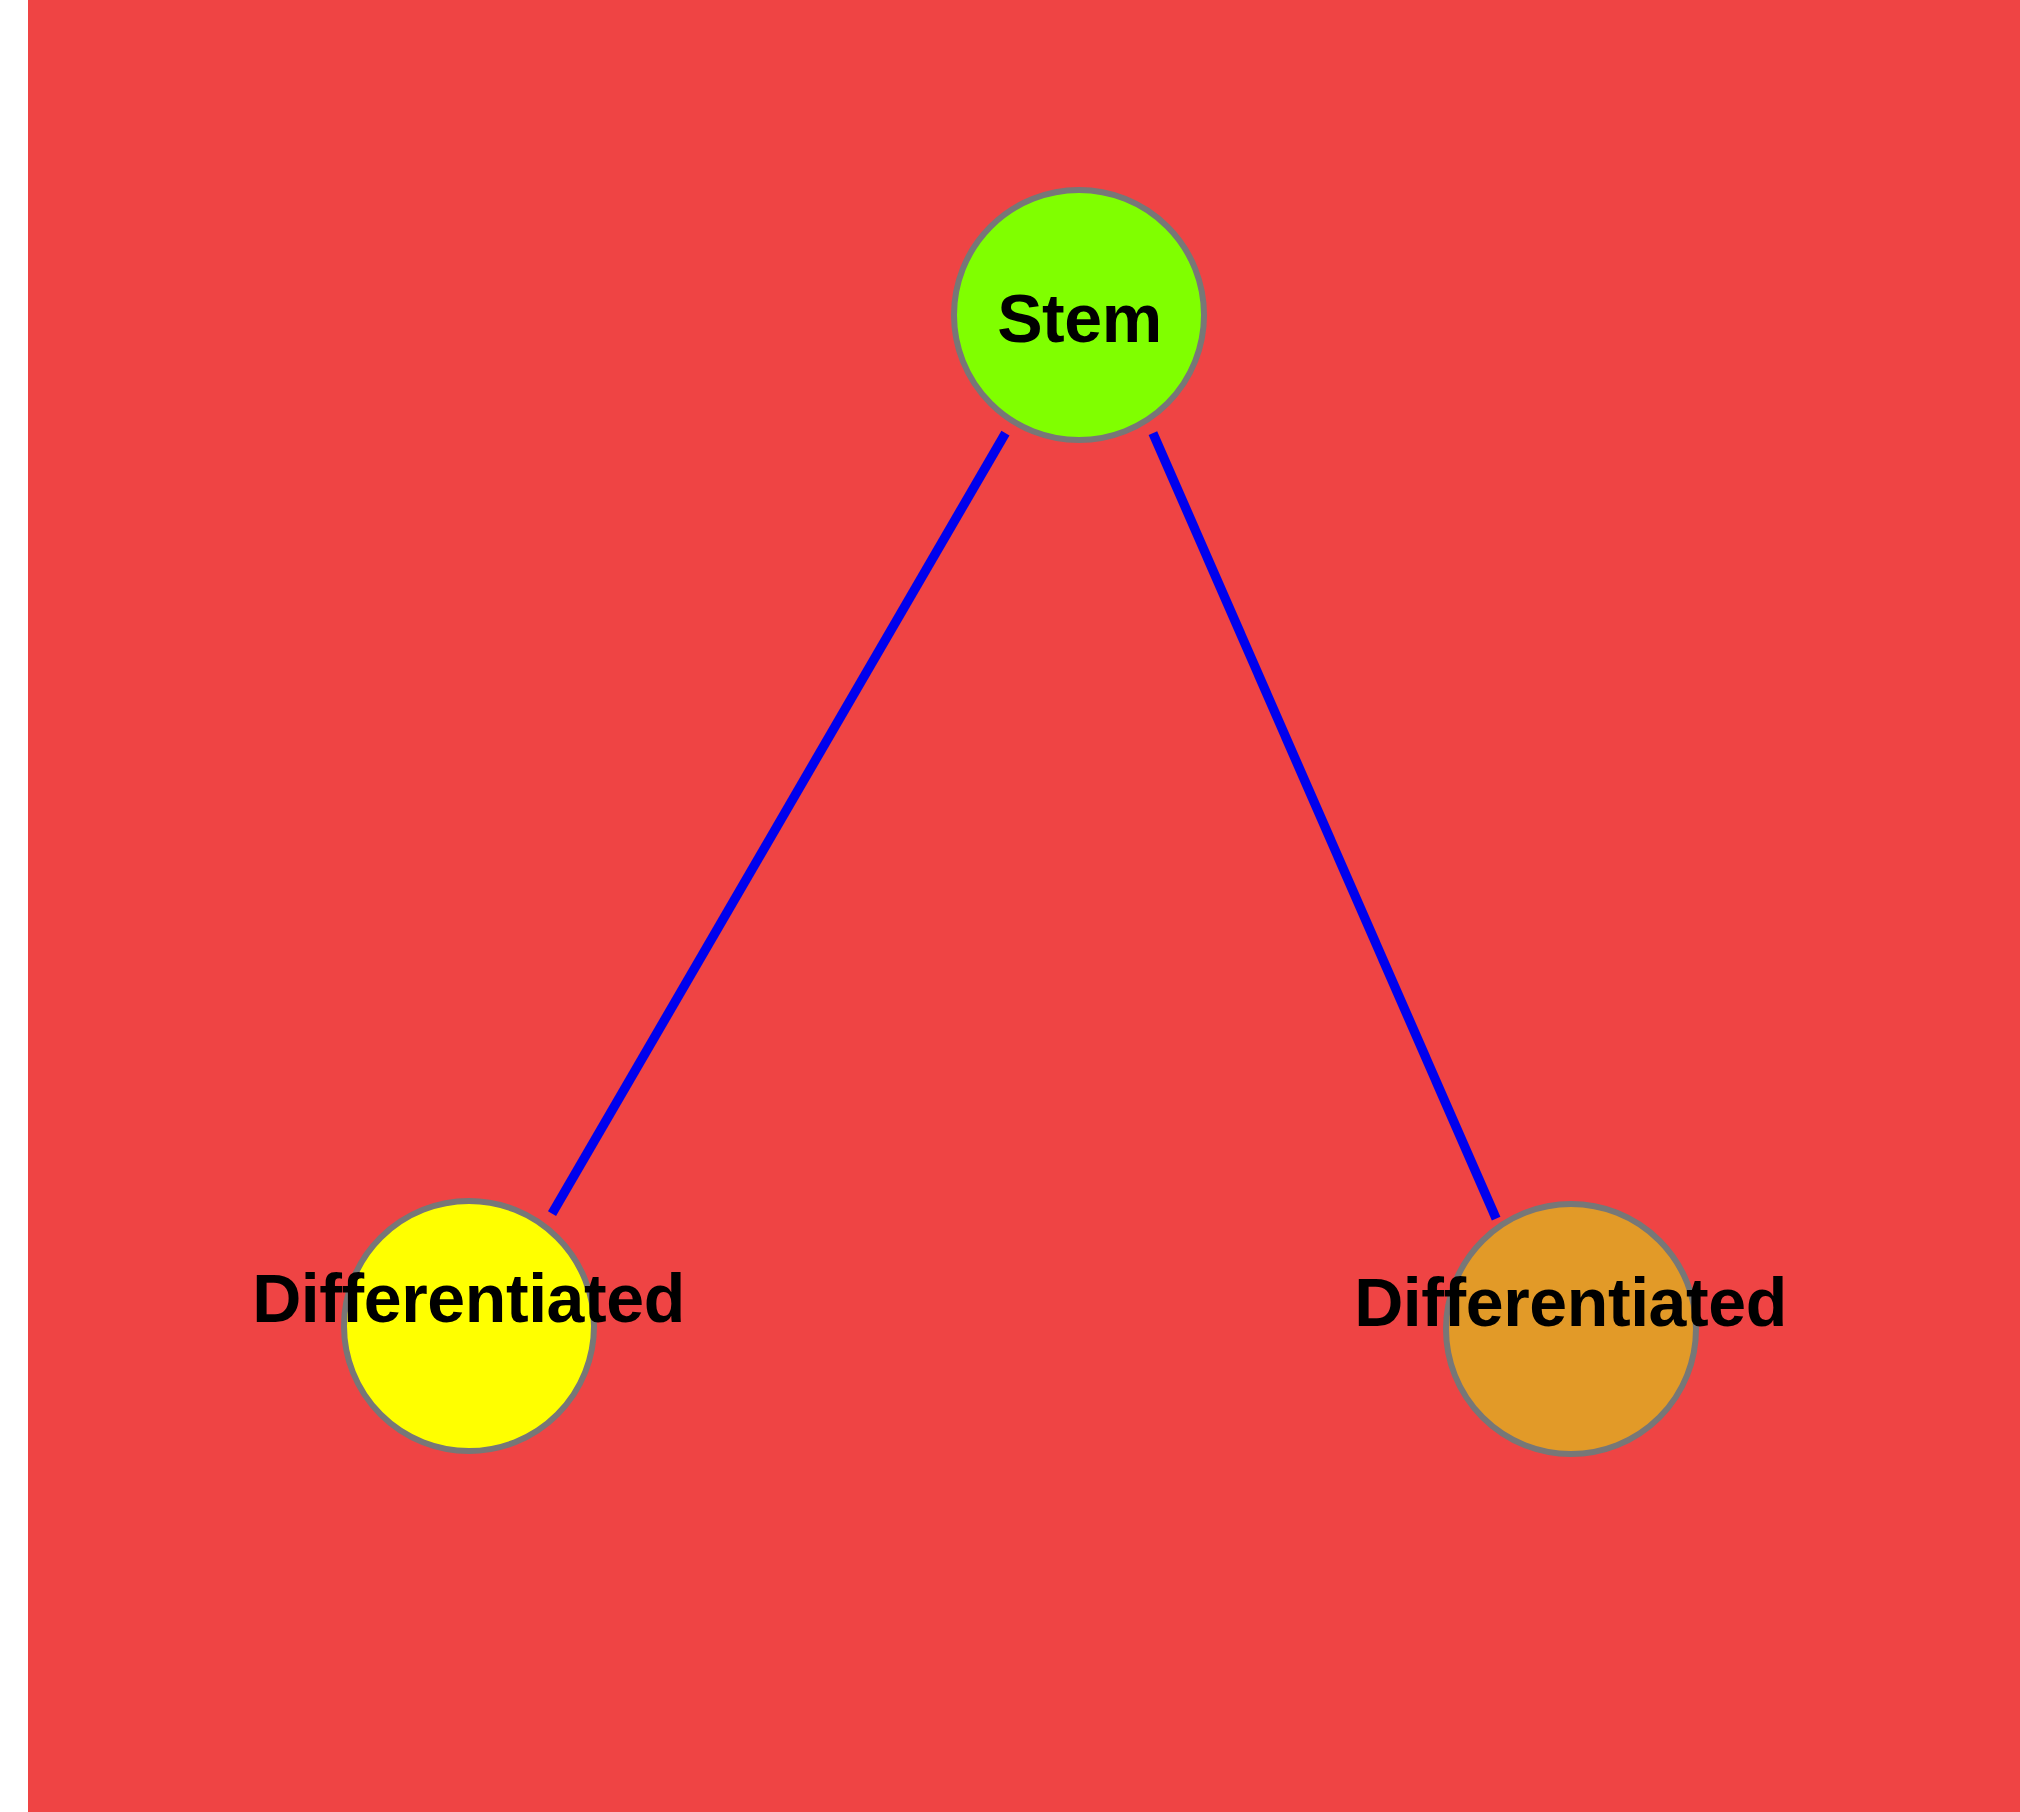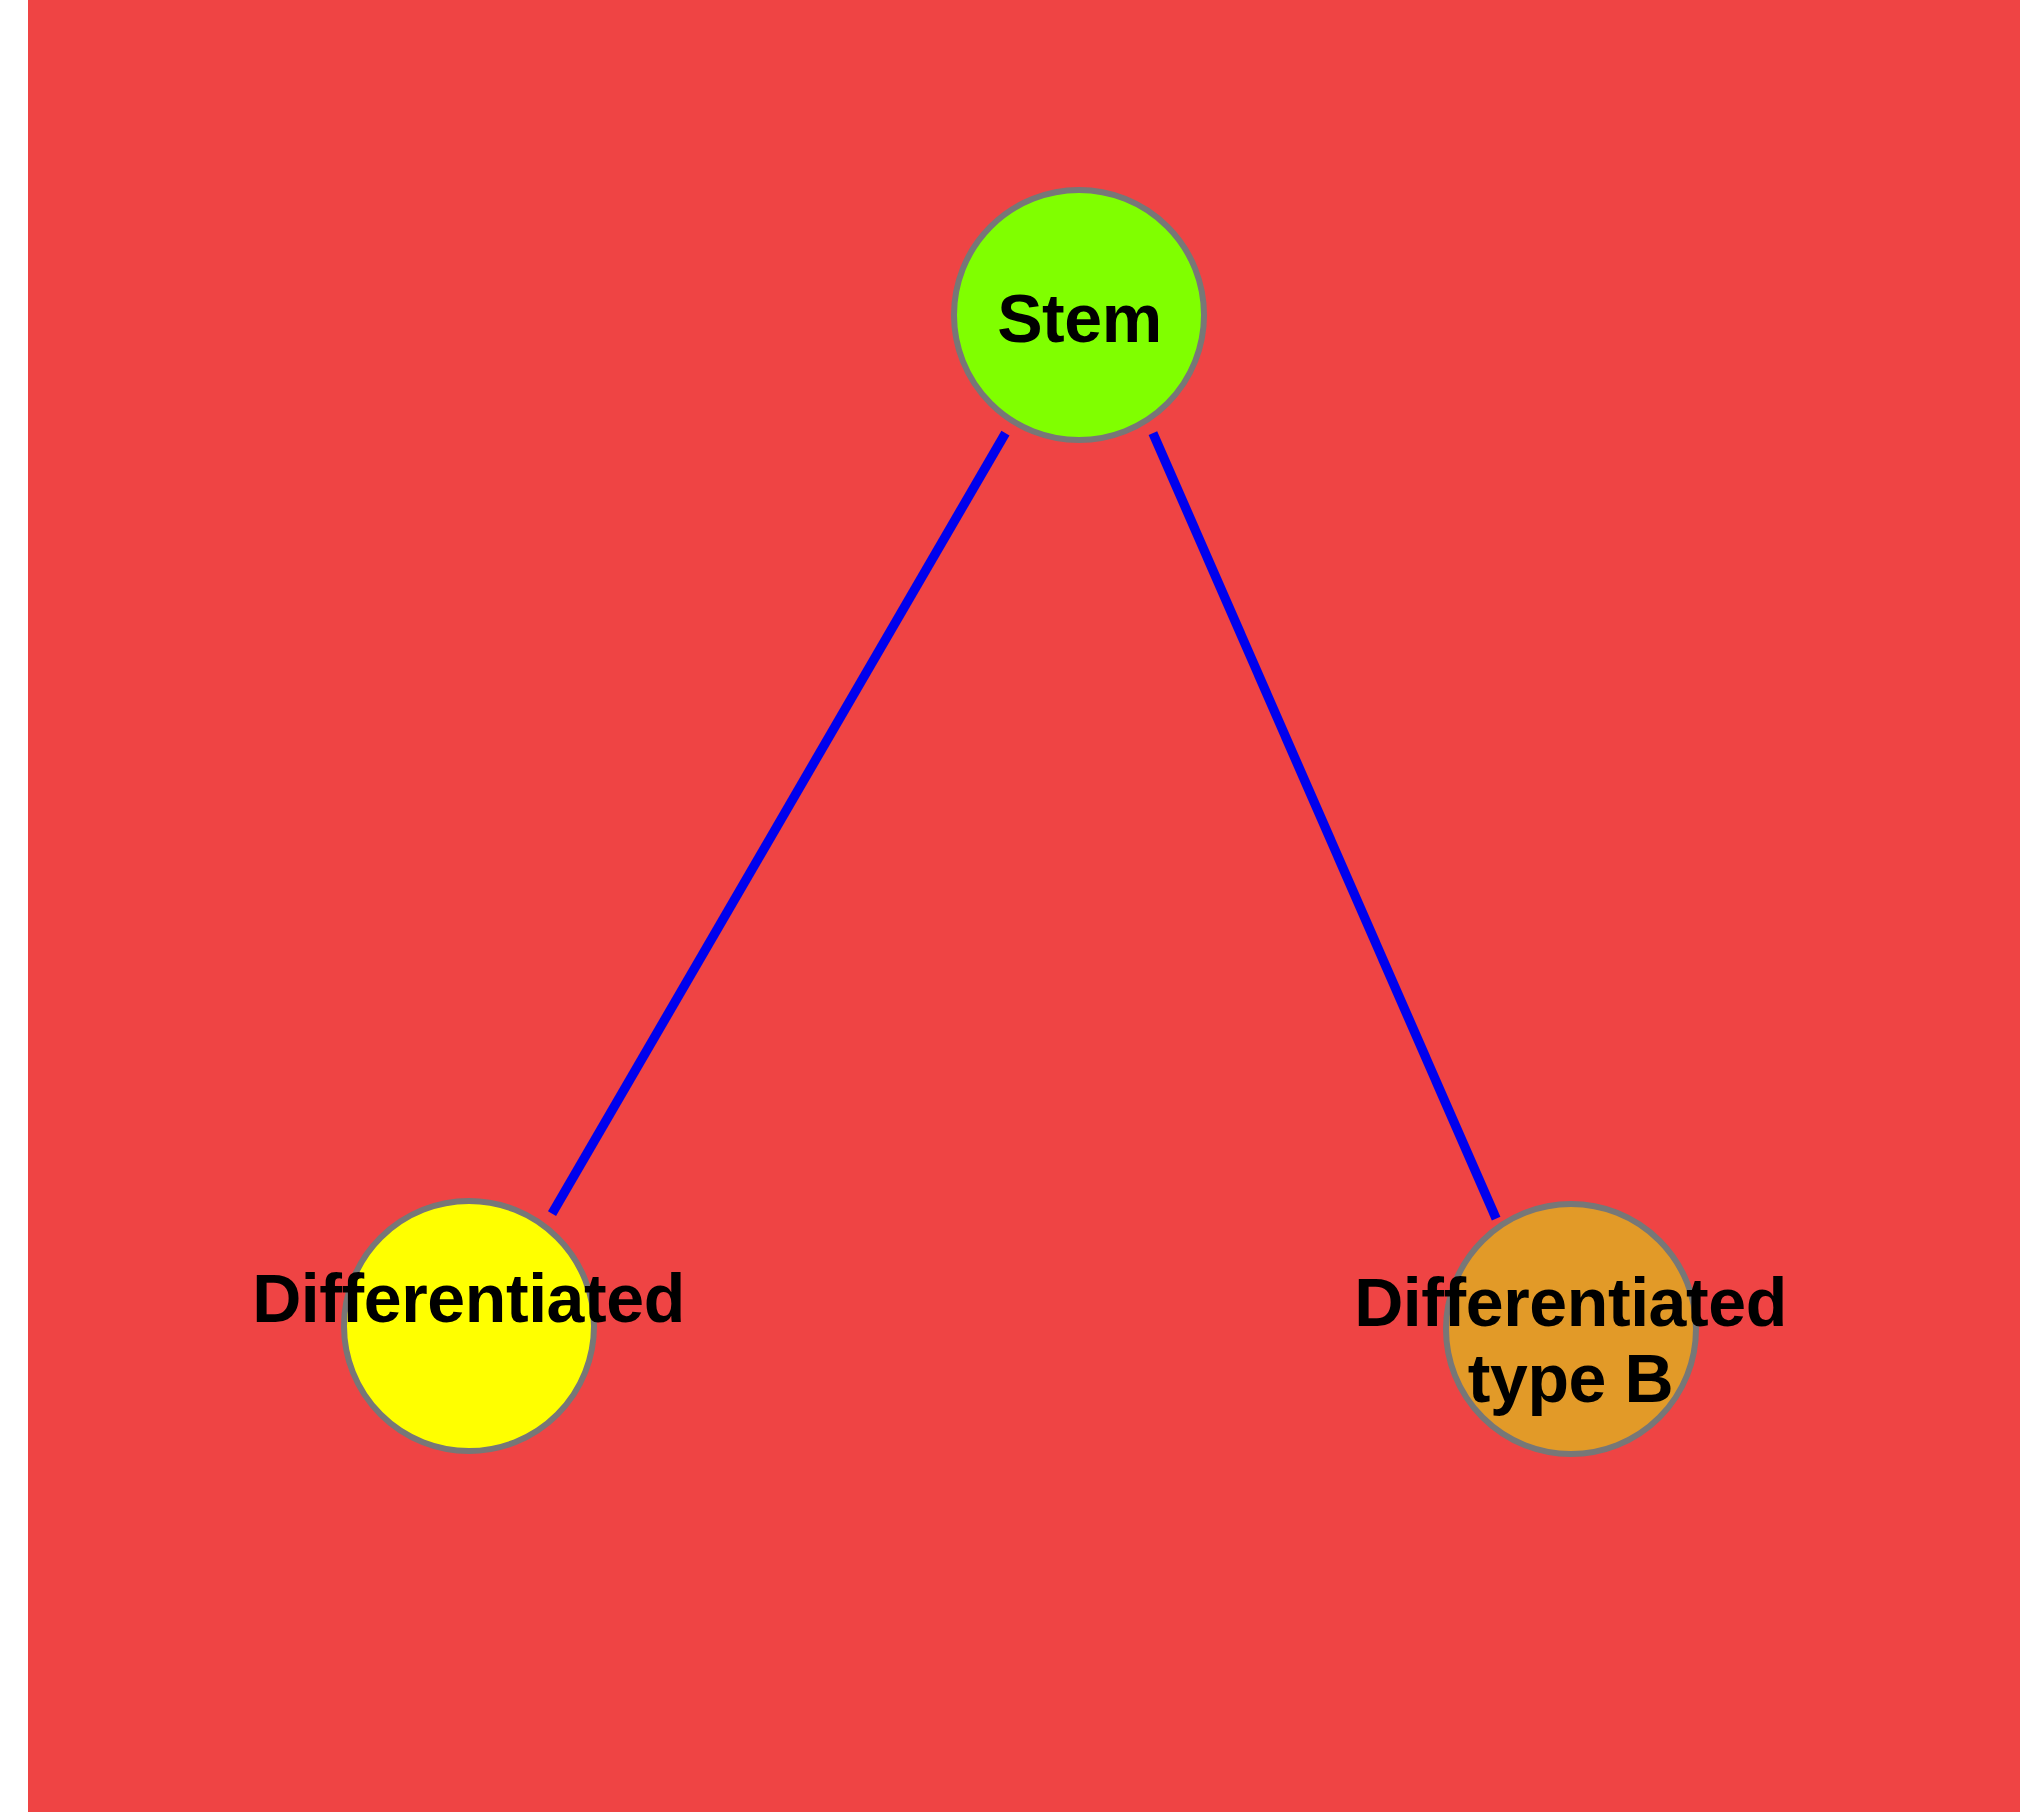--- a/index.html
+++ b/index.html
@@ -101,17 +101,16 @@
   <div class="node-label label-stem">
     <span class="label-line">Stem</span>
   </div>
 
   <div class="node-label label-diff-a">
     <span class="label-line">Differentiated</span>
   </div>
 
   <div class="node-label label-diff-b">
     <span class="label-line">Differentiated</span>
-    <span class="label-line">type B</span>
   </div>
 
 </div>
 
 
 </body></html>

